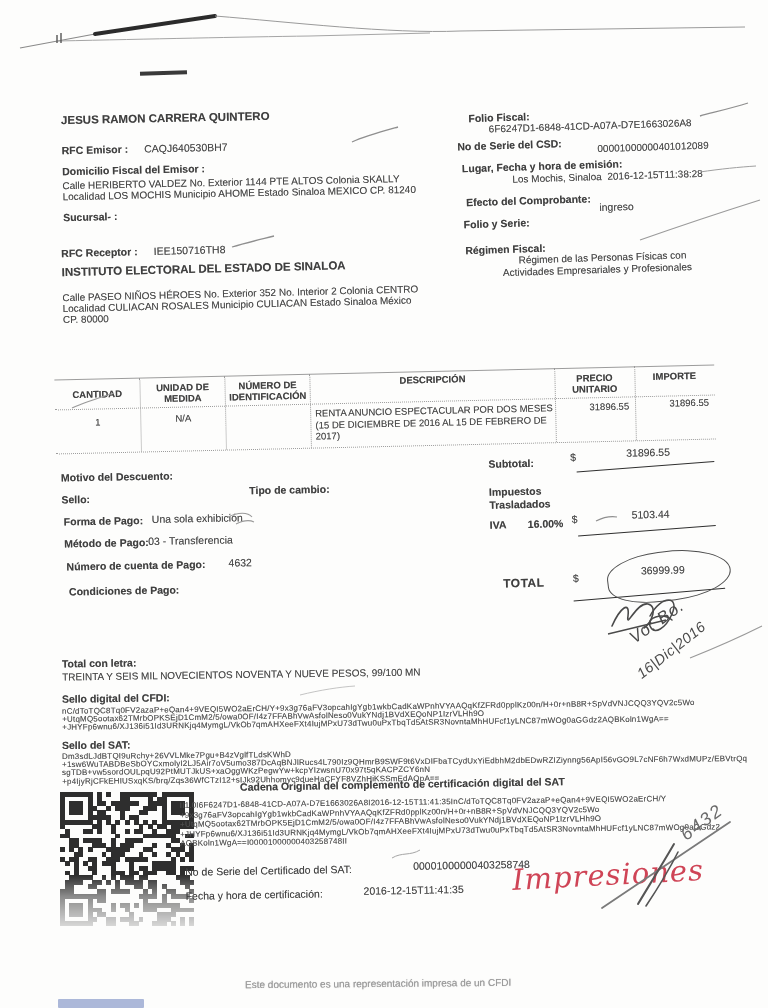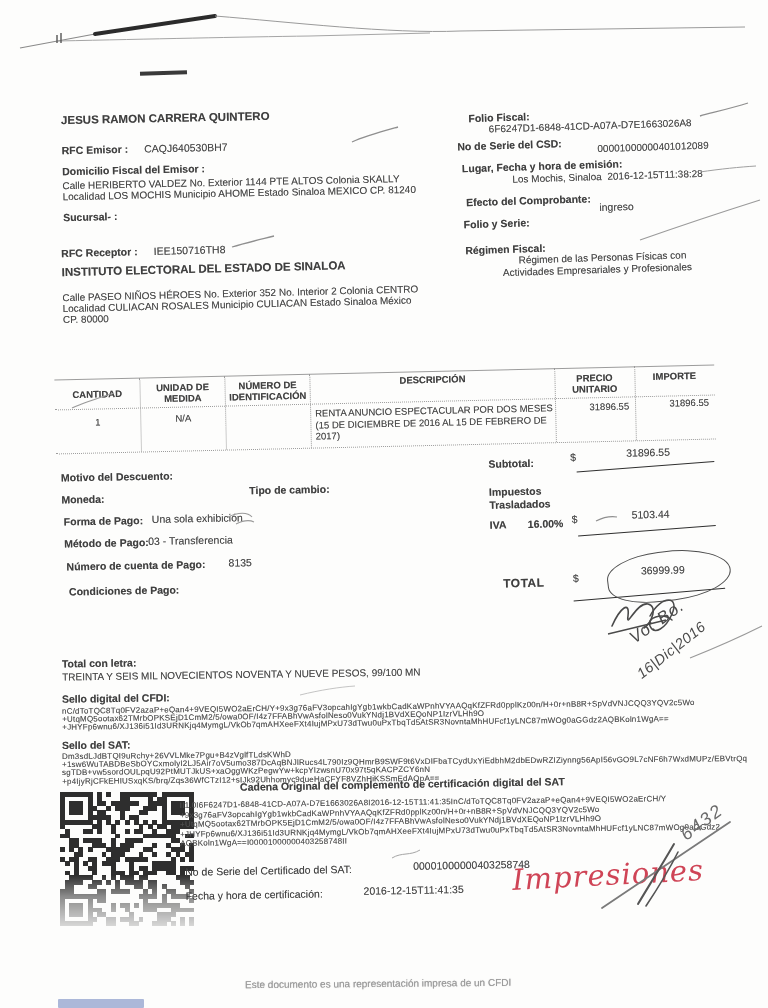--- a/index.html
+++ b/index.html
@@ -100,28 +100,28 @@
   <div class="abs td" style="left:0;top:48px;width:85px;text-align:center;">1</div>
   <div class="abs td" style="left:88px;top:46px;width:80px;text-align:center;">N/A</div>
   <div class="abs td" style="left:172px;top:46px;width:82px;text-align:center;"></div>
   <div class="abs td" style="left:260px;top:44px;width:238px;line-height:11.5px;">RENTA ANUNCIO ESPECTACULAR POR DOS MESES (15 DE DICIEMBRE DE 2016 AL 15 DE FEBRERO DE 2017)</div>
   <div class="abs td" style="left:500px;top:44px;width:74px;text-align:right;">31896.55</div>
   <div class="abs td" style="left:580px;top:42px;width:74px;text-align:right;">31896.55</div>
 </div>
 
 <div class="abs scan" style="left:62px;top:468px;width:400px;height:130px;transform:rotate(-1deg);">
   <div class="abs lbl" style="left:0;top:0;">Motivo del Descuento:</div>
-  <div class="abs lbl" style="left:0;top:22px;">Moneda:</div>
+  <div class="abs lbl" style="left:0;top:22px;">Sello:</div>
   <div class="abs lbl" style="left:188px;top:16px;">Tipo de cambio:</div>
   <div class="abs lbl" style="left:2px;top:44px;">Forma de Pago:</div>
   <div class="abs val" style="left:90px;top:43px;">Una sola exhibición</div>
   <div class="abs lbl" style="left:2px;top:66px;">Método de Pago:</div>
   <div class="abs val" style="left:86px;top:65px;">03 - Transferencia</div>
   <div class="abs lbl" style="left:4px;top:89px;">Número de cuenta de Pago:</div>
-  <div class="abs val" style="left:166px;top:88px;">8135</div>
+  <div class="abs val" style="left:166px;top:88px;">4632</div>
   <div class="abs lbl" style="left:6px;top:114px;">Condiciones de Pago:</div>
 </div>
 
 <div class="abs scan" style="left:460px;top:446px;width:308px;height:175px;transform:rotate(-1.3deg);">
   <div class="abs lbl" style="left:30px;top:9px;">Subtotal:</div>
   <div class="abs val" style="left:112px;top:4px;">$</div>
   <div class="abs val" style="left:168px;top:1px;">31896.55</div>
   <div class="abs underline-amt" style="left:118px;top:21px;width:138px;transform:rotate(-3deg);"></div>
 
   <div class="abs lbl" style="left:30px;top:37px;">Impuestos</div>

